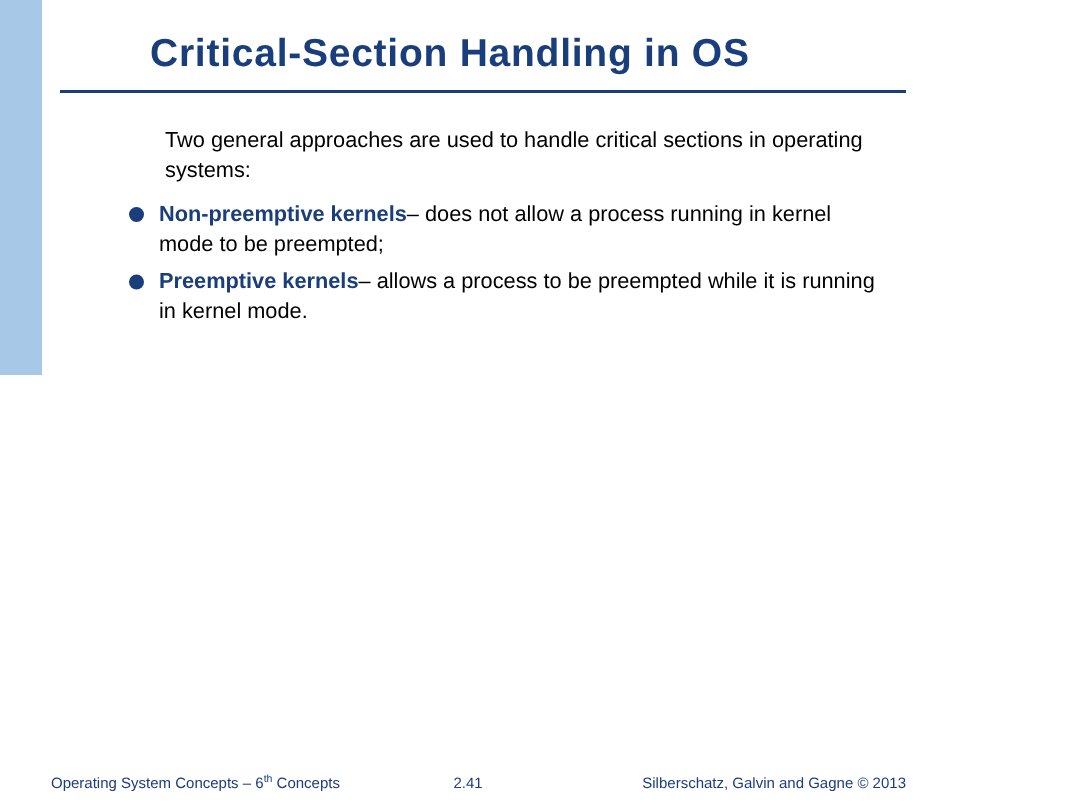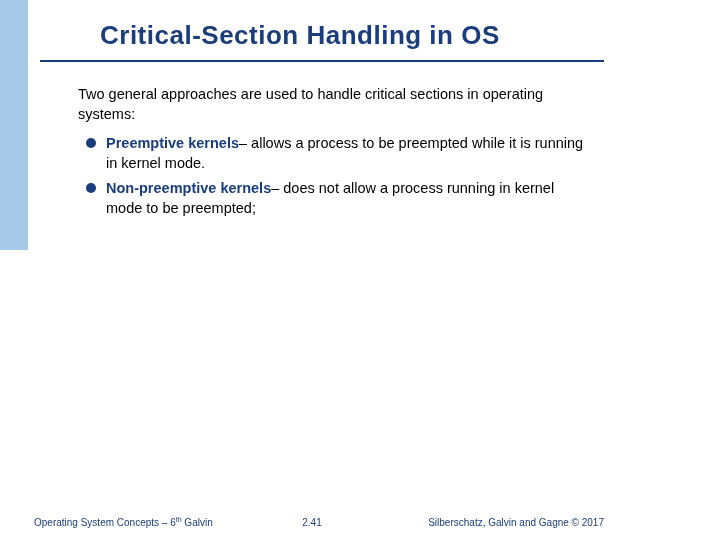--- a/index.html
+++ b/index.html
@@ -3,21 +3,21 @@
 <meta charset="utf-8">
 <style>
   * { margin: 0; padding: 0; box-sizing: border-box; }
   html, body { width: 720px; height: 540px; font-family: Arial, Helvetica, sans-serif; background: #fff; overflow: hidden; }
   .slide { position: relative; width: 624px; height: 540px; }
   .sidebar-top { position: absolute; left: 0; top: 0; width: 28px; height: 250px; background: #a8c8e8; }
   .sidebar-bottom { position: absolute; left: 0; top: 250px; width: 28px; height: 290px; background: #fff; }
   .title { position: absolute; left: 100px; top: 20px; font-size: 26px; font-weight: bold; color: #1a3d7c; letter-spacing: 0.5px; }
   .hr { position: absolute; left: 40px; right: 20px; top: 60px; height: 2px; background: #1a3d7c; }
   .body { position: absolute; left: 78px; top: 85px; right: 40px; font-size: 14.5px; color: #000; line-height: 1.35; }
-  .intro { margin-bottom: 10px; }
+  .intro { margin-bottom: 10px; margin-left: 32px; }
   .bullet-row { display: flex; align-items: flex-start; margin-top: 6px; margin-left: 8px; }
   .bullet { width: 10px; height: 10px; border-radius: 50%; background: #1a3d7c; flex-shrink: 0; margin-top: 4px; margin-right: 10px; }
   .bullet-text { flex: 1; }
   .bold-term { font-weight: bold; color: #1a3d7c; }
   .footer { position: absolute; left: 0; right: 0; bottom: 10px; height: 20px; font-size: 10px; color: #1a3d7c; }
   .footer-left { position: absolute; left: 34px; bottom: 2px; }
   .footer-left sup { font-size: 7px; }
   .footer-center { position: absolute; left: 50%; transform: translateX(-50%); bottom: 2px; }
   .footer-right { position: absolute; right: 20px; bottom: 2px; }
 </style>
@@ -30,32 +30,32 @@
 
   <div class="title">Critical-Section Handling in OS</div>
   <div class="hr"></div>
 
   <div class="body">
     <div class="intro">Two general approaches are used to handle critical sections in operating systems:</div>
 
     <div class="bullet-row">
       <div class="bullet"></div>
       <div class="bullet-text">
-        <span class="bold-term">Preemptive kernels</span><span>– allows a process to be preempted while it is running in kernel mode.</span>
+        <span class="bold-term">Non-preemptive kernels</span><span>– does not allow a process running in kernel mode to be preempted;</span>
       </div>
     </div>
 
     <div class="bullet-row">
       <div class="bullet"></div>
       <div class="bullet-text">
-        <span class="bold-term">Non-preemptive kernels</span><span>– does not allow a process running in kernel mode to be preempted;</span>
+        <span class="bold-term">Preemptive kernels</span><span>– allows a process to be preempted while it is running in kernel mode.</span>
       </div>
     </div>
   </div>
 
   <div class="footer">
     <div class="footer-left">
-      <span>Operating System Concepts – 6</span><sup>th</sup><span> Galvin</span>
+      <span>Operating System Concepts – 6</span><sup>th</sup><span> Concepts</span>
     </div>
     <div class="footer-center">2.41</div>
-    <div class="footer-right">Silberschatz, Galvin and Gagne © 2017</div>
+    <div class="footer-right">Silberschatz, Galvin and Gagne © 2013</div>
   </div>
 </div>
 
 </body></html>

